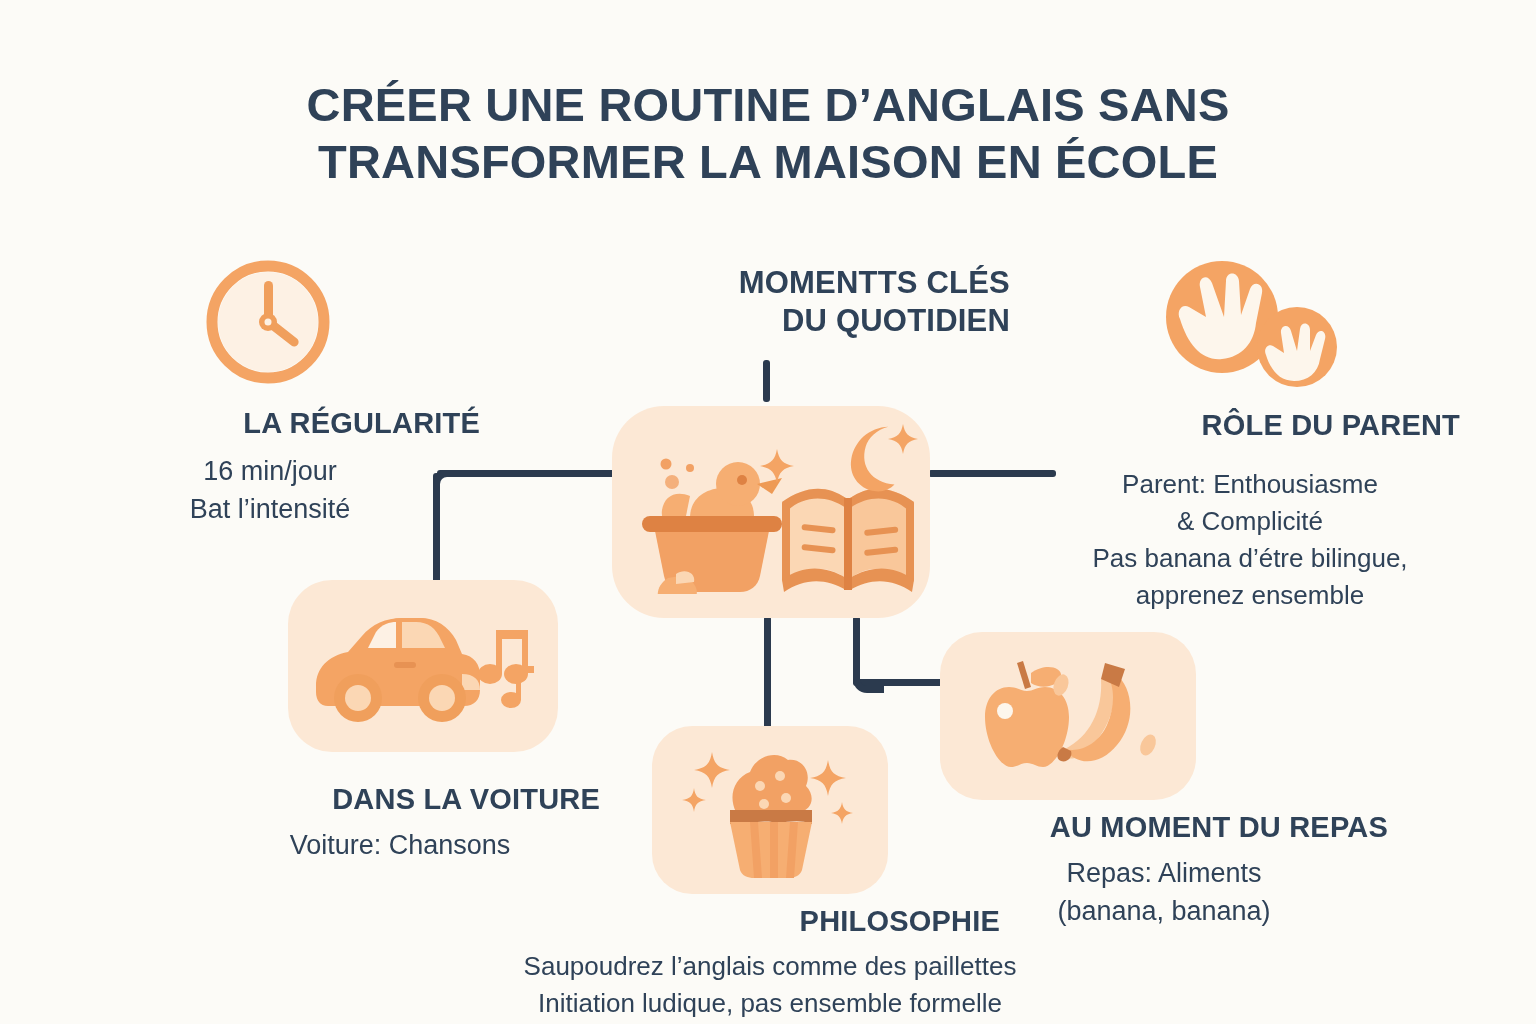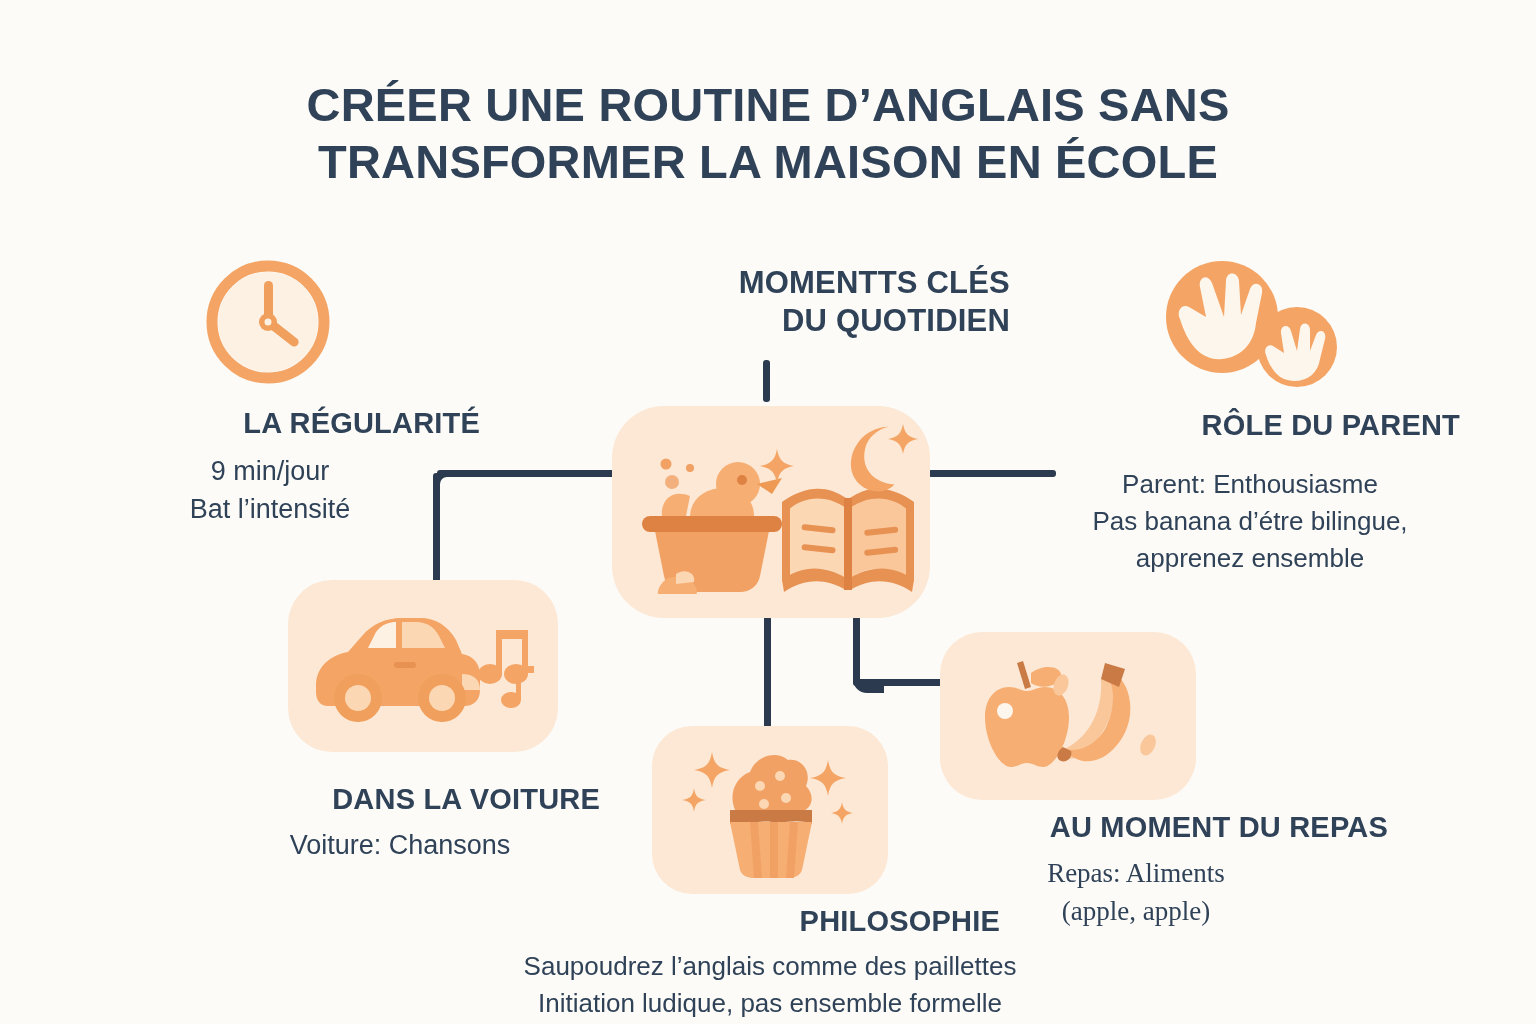--- a/index.html
+++ b/index.html
@@ -77,21 +77,21 @@
   #head-center { left: 530px; top: 240px; width: 480px; font-size: 31px; }
   #head-regularite { left: 60px;  top: 382px; width: 420px; }
   #body-regularite { left: 60px;  top: 428px; width: 420px; }
   #head-parent   { left: 1040px; top: 384px; width: 420px; }
   #body-parent   { left: 1024px; top: 442px; width: 452px; font-size: 26px; }
   #head-voiture  { left: 200px;  top: 758px; width: 400px; }
   #body-voiture  { left: 200px;  top: 802px; width: 400px; }
   #head-philo    { left: 540px;  top: 880px; width: 460px; }
   #body-philo    { left: 420px;  top: 924px; width: 700px; font-size: 26px; }
   #head-repas    { left: 940px;  top: 786px; width: 448px; }
-  #body-repas    { left: 912px;  top: 830px; width: 448px; font-family: Liberation Serif, serif; }
+  #body-repas    { left: 940px;  top: 830px; width: 448px; }
 
   .ico { position: absolute; }
 </style>
 </head>
 <body>
 
 <div id="canvas">
 
   <div class="title">
     <div>CRÉER UNE ROUTINE D’ANGLAIS SANS</div>
@@ -273,41 +273,42 @@
     <ellipse cx="183" cy="96" rx="7" ry="11" fill="#F9C79A" transform="rotate(25 183 96)"></ellipse>
   </svg>
 
   <div class="node-head" id="head-center">
     <div>MOMENTTS CLÉS</div>
     <div>DU QUOTIDIEN</div>
   </div>
 
   <div class="node-head" id="head-regularite">LA RÉGULARITÉ</div>
   <div class="node-body" id="body-regularite">
-    <div>9 min/jour</div>
+    <div>16 min/jour</div>
     <div>Bat l’intensité</div>
   </div>
 
   <div class="node-head" id="head-parent">RÔLE DU PARENT</div>
   <div class="node-body" id="body-parent">
     <div>Parent: Enthousiasme</div>
+    <div>&amp; Complicité</div>
     <div>Pas banana d’étre bilingue,</div>
     <div>apprenez ensemble</div>
   </div>
 
   <div class="node-head" id="head-voiture">DANS LA VOITURE</div>
   <div class="node-body" id="body-voiture">
     <div>Voiture: Chansons</div>
   </div>
 
   <div class="node-head" id="head-philo">PHILOSOPHIE</div>
   <div class="node-body" id="body-philo">
     <div>Saupoudrez l’anglais comme des paillettes</div>
     <div>Initiation ludique, pas ensemble formelle</div>
   </div>
 
   <div class="node-head" id="head-repas">AU MOMENT DU REPAS</div>
   <div class="node-body" id="body-repas">
     <div>Repas: Aliments</div>
-    <div>(apple, apple)</div>
+    <div>(banana, banana)</div>
   </div>
 
 </div>
 
 </body></html>

